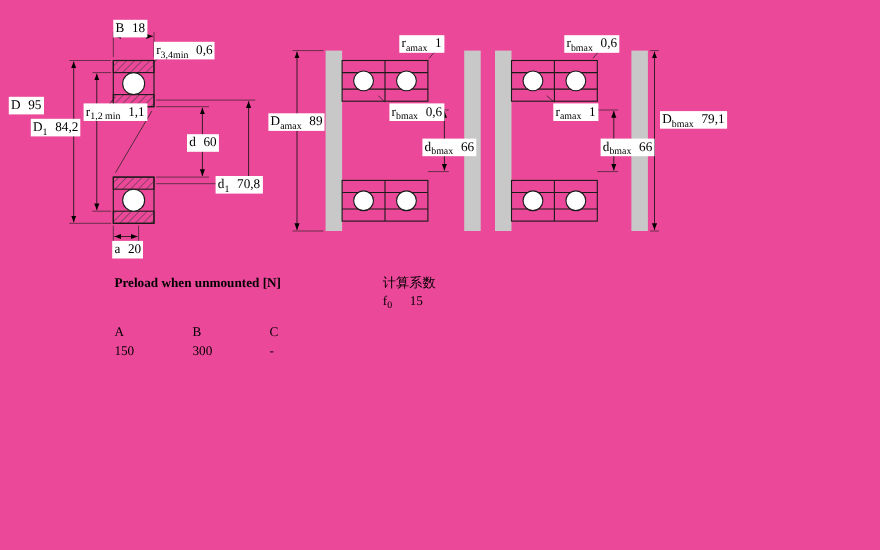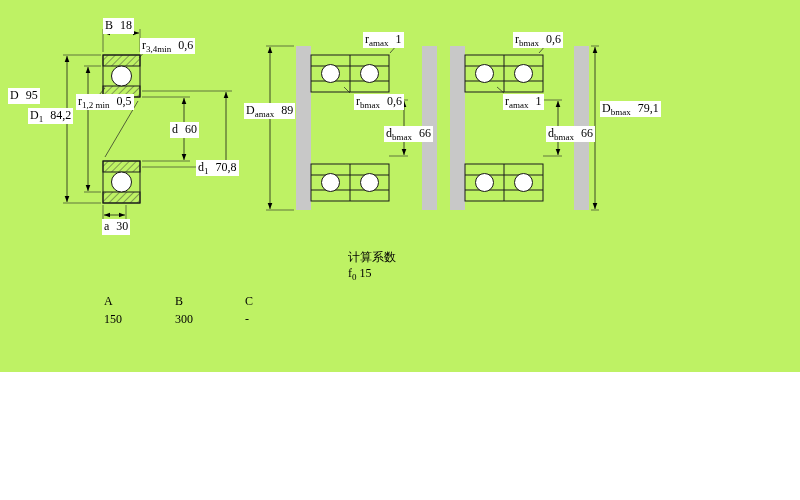--- a/index.html
+++ b/index.html
@@ -1,31 +1,31 @@
 <!DOCTYPE html>
 <html><head>
 <meta charset="utf-8">
 <style>
   * { margin:0; padding:0; box-sizing:border-box; }
   html,body { width:800px; height:500px; background:#fff; }
   body { font-family:"Liberation Serif", serif; color:#000; }
-  .stage { position:relative; width:800px; height:372px; background:#bef264; overflow:hidden; }
+  .stage { position:relative; width:800px; height:500px; background:#ec4899; overflow:hidden; }
   .stage > svg { position:absolute; left:0; top:0; }
 
   
   .dim { position:absolute; font-size:12px; line-height:14px; white-space:nowrap;
          background:#fff; padding:0 2px; }
   .dim sub { font-size:9px; line-height:1; }
   .dim .val { margin-left:7px; }
 
   
   .block { position:absolute; font-size:12px; line-height:14px; white-space:nowrap; }
   .bold { font-weight:bold; }
   .block sub { font-size:9px; }
-  .block .val { margin-left:3px; }
+  .block .val { margin-left:16px; }
 
   
   .outline { fill:none; stroke:#1a1a1a; stroke-width:1; }
   .hatched { fill:url(#hatch); stroke:#1a1a1a; stroke-width:1; }
   .ball    { fill:#fff; stroke:#1a1a1a; stroke-width:1; }
   .grey    { fill:#c8c8c8; stroke:none; }
   .ext     { stroke:#222; stroke-width:.6; fill:none; }
   .dimln   { stroke:#111; stroke-width:.75; fill:none;
              marker-start:url(#arr); marker-end:url(#arr); }
   .leader  { stroke:#222; stroke-width:.7; fill:none; }
@@ -159,46 +159,47 @@
       <line class="dimln" x1="595" y1="47" x2="595" y2="209"></line>
     </g>
   </svg>
 
   <div class="dim" style="left:103px;top:18px"><span>B</span><sub></sub><span class="val">18</span></div>
 
   <div class="dim" style="left:140px;top:38px"><span>r</span><sub>3,4min</sub><span class="val">0,6</span></div>
 
   <div class="dim" style="left:8px;top:88px"><span>D</span><sub></sub><span class="val">95</span></div>
 
-  <div class="dim" style="left:76px;top:94px"><span>r</span><sub>1,2 min</sub><span class="val">0,5</span></div>
+  <div class="dim" style="left:76px;top:94px"><span>r</span><sub>1,2 min</sub><span class="val">1,1</span></div>
 
   <div class="dim" style="left:28px;top:108px"><span>D</span><sub>1</sub><span class="val">84,2</span></div>
 
   <div class="dim" style="left:170px;top:122px"><span>d</span><sub></sub><span class="val">60</span></div>
 
   <div class="dim" style="left:196px;top:160px"><span>d</span><sub>1</sub><span class="val">70,8</span></div>
 
-  <div class="dim" style="left:102px;top:219px"><span>a</span><sub></sub><span class="val">30</span></div>
+  <div class="dim" style="left:102px;top:219px"><span>a</span><sub></sub><span class="val">20</span></div>
 
   <div class="dim" style="left:363px;top:32px"><span>r</span><sub>amax</sub><span class="val">1</span></div>
 
   <div class="dim" style="left:244px;top:103px"><span>D</span><sub>amax</sub><span class="val">89</span></div>
 
   <div class="dim" style="left:354px;top:94px"><span>r</span><sub>bmax</sub><span class="val">0,6</span></div>
 
   <div class="dim" style="left:384px;top:126px"><span>d</span><sub>bmax</sub><span class="val">66</span></div>
 
   <div class="dim" style="left:513px;top:32px"><span>r</span><sub>bmax</sub><span class="val">0,6</span></div>
 
   <div class="dim" style="left:503px;top:94px"><span>r</span><sub>amax</sub><span class="val">1</span></div>
 
   <div class="dim" style="left:546px;top:126px"><span>d</span><sub>bmax</sub><span class="val">66</span></div>
 
   <div class="dim" style="left:600px;top:101px"><span>D</span><sub>bmax</sub><span class="val">79,1</span></div>
 
+  <div class="block bold" style="left:104px;top:250px">Preload when unmounted [N]</div>
 
   <div class="block" style="left:104px;top:294px">A</div>
   <div class="block" style="left:175px;top:294px">B</div>
   <div class="block" style="left:245px;top:294px">C</div>
 
   <div class="block" style="left:104px;top:312px">150</div>
   <div class="block" style="left:175px;top:312px">300</div>
   <div class="block" style="left:245px;top:312px">-</div>
 
   <div class="block" style="left:348px;top:250px">计算系数</div>

